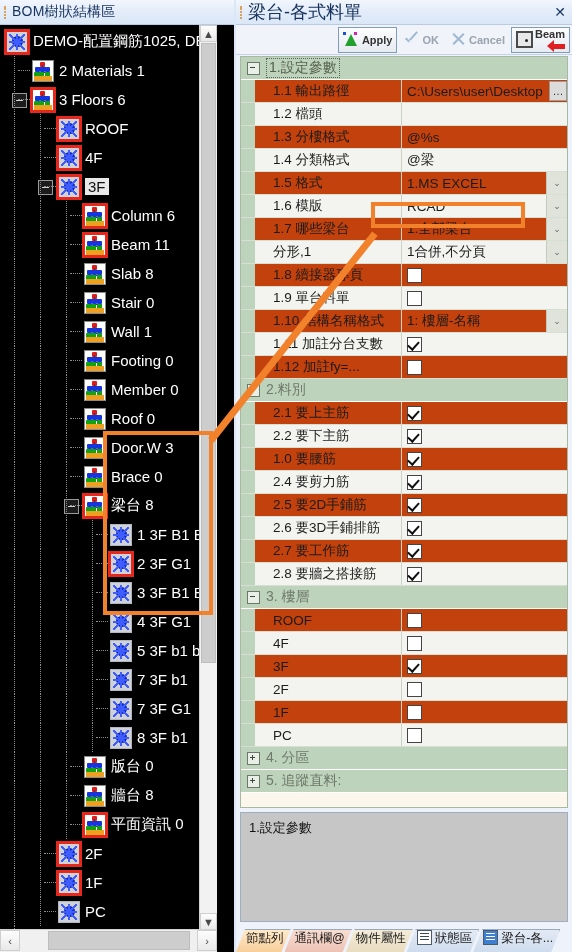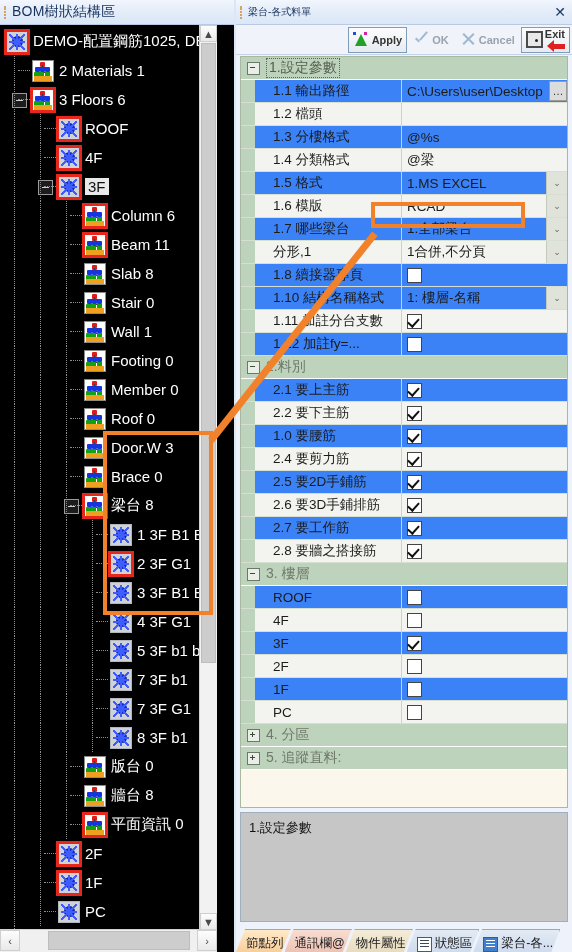--- a/index.html
+++ b/index.html
@@ -66,21 +66,21 @@
   .sb-thumb{position:absolute;background:#cdcdcd;border:1px solid #bdbdbd;box-sizing:border-box;}
 
   .lp-right-edge{position:absolute;right:0;top:0;width:2px;height:952px;background:#dbe7f7;}
 
   
   .right-panel{width:336px;height:952px;position:relative;background:#eef3fb;box-sizing:border-box;}
   .rp-title{
     height:25px;background:linear-gradient(to bottom,#f2f6fd 0%,#e3ecf9 50%,#dbe7f7 100%);
     border-bottom:1px solid #b9cbe4;display:flex;align-items:center;padding:0 4px;gap:4px;box-sizing:border-box;
   }
-  .rp-title-text{font-size:10px;color:#16325c;flex:1;white-space:nowrap;}
+  .rp-title-text{font-size:18px;color:#16325c;flex:1;white-space:nowrap;}
   .rp-close{font-size:14px;color:#1d3a63;width:16px;text-align:center;cursor:default;}
 
   .toolbar{
     height:30px;background:#f0f3f9;border-bottom:1px solid #c4d3e8;
     display:flex;align-items:center;justify-content:flex-end;padding-right:2px;box-sizing:border-box;
   }
   .tb-btn{
     height:26px;display:flex;align-items:center;gap:2px;padding:0 4px;margin-left:1px;
     border:1px solid transparent;box-sizing:border-box;font-size:11px;color:#333;
   }
@@ -109,21 +109,21 @@
   .ic-arrow:before{content:"";position:absolute;left:6px;top:4px;width:12px;height:5px;background:#e02020;}
   .ic-arrow:after{content:"";position:absolute;left:0;top:0;width:0;height:0;
      border-top:6px solid transparent;border-bottom:6px solid transparent;border-right:7px solid #e02020;}
   .exit-stack{display:flex;flex-direction:column;align-items:flex-end;justify-content:center;}
 
   
   .grid{position:absolute;left:4px;top:56px;width:328px;height:752px;
         background:#fbf7ec;border:1px solid #a9b8a1;box-sizing:border-box;overflow:hidden;}
   .grow{height:23px;display:flex;align-items:stretch;border-bottom:1px solid #d7dfd2;box-sizing:border-box;}
   .grow.alt{background:#f3f4ef;}
-  .grow.even{background:#3b82f6;}
+  .grow.even{background:#c2410c;}
   .grp-row{height:23px;background:#bed3bb;display:flex;align-items:center;
            border-bottom:1px solid #ffffff;box-sizing:border-box;}
   .grp-expander{width:11px;height:11px;border:1px solid #6b7a68;background:#e9efe7;margin:0 6px 0 6px;
                 position:relative;flex:none;}
   .grp-expander:before{content:"";position:absolute;left:2px;top:4px;width:5px;height:1px;background:#3c4a39;}
   .grp-expander.plus:after{content:"";position:absolute;left:4px;top:2px;width:1px;height:5px;background:#3c4a39;}
   .grp-label{font-size:14px;color:#6f7a6c;}
   .grp-label.dotted{border:1px dotted #5a6657;padding:0 2px;color:#55604f;}
   .gcell-left{width:160px;box-sizing:border-box;padding:0 0 0 18px;display:flex;align-items:center;
               border-left:14px solid #bed3bb;font-size:13.5px;color:#1b1b1b;white-space:nowrap;overflow:hidden;}
@@ -141,21 +141,21 @@
             justify-content:center;font-size:13.5px;color:#111;box-sizing:border-box;}
 
   
   .status-box{position:absolute;left:4px;top:812px;width:328px;height:110px;
               background:#c6c6c6;border:1px solid #9fafbe;box-sizing:border-box;padding:6px 8px;}
   .status-text{font-size:13px;color:#111;}
 
   
   .tabs{position:absolute;left:0;bottom:0;width:336px;height:27px;background:#eef3fb;
         display:flex;align-items:flex-end;}
-  .tab{height:23px;display:flex;align-items:flex-end;gap:3px;padding:0 6px 0 10px;font-size:12.5px;color:#1a1a1a;
+  .tab{height:23px;display:flex;align-items:flex-start;gap:3px;padding:0 6px 0 10px;font-size:12.5px;color:#1a1a1a;
        position:relative;margin-right:-6px;box-sizing:border-box;
        border-top:1px solid #9aa8bb;border-right:1px solid #9aa8bb;
        clip-path:polygon(9px 0,100% 0,calc(100% - 9px) 100%,0 100%);white-space:nowrap;}
   .tab.t1{background:linear-gradient(to bottom,#ffe9c8,#f8cf9b);}
   .tab.t2{background:linear-gradient(to bottom,#f7ddd2,#eec2b4);}
   .tab.t3{background:linear-gradient(to bottom,#f4ecd8,#e8dcc0);}
   .tab.t4{background:linear-gradient(to bottom,#e2eaf4,#cfdcee);}
   .tab.t5{background:linear-gradient(to bottom,#e2eaf4,#cfdcee);}
   .tab-ico{width:13px;height:13px;border:1px solid #4b5a6b;background:#fff;position:relative;flex:none;}
   .tab-ico.lines:before{content:"";position:absolute;left:2px;top:2px;right:2px;height:1px;background:#3a4a5a;
@@ -670,21 +670,21 @@
           <span class="tb-ico ic-ok"></span>
           <span class="tb-label">OK</span>
         </div>
         <div class="tb-btn disabled">
           <span class="tb-ico ic-x"></span>
           <span class="tb-label">Cancel</span>
         </div>
         <div class="tb-btn framed">
           <span class="tb-ico ic-door"></span>
           <span class="exit-stack">
-            <span class="tb-label">Exit</span>
+            <span class="tb-label">Beam</span>
             <span class="ic-arrow"></span>
           </span>
         </div>
       </div>
 
     <div class="grid" id="prop-grid">
         <div class="grp-row">
           <span class="grp-expander"></span>
           <span class="grp-label dotted">1.設定參數</span>
         </div>
@@ -736,20 +736,26 @@
         </div>
         <div class="grow alt">
           <div class="gcell-left">分形,1</div>
           <div class="gcell-right">
             <span>1合併,不分頁</span>
             <span class="ddbtn">⌄</span>
           </div>
         </div>
         <div class="grow even">
           <div class="gcell-left">1.8 續接器專頁</div>
+          <div class="gcell-right">
+            <span class="chk"></span>
+          </div>
+        </div>
+        <div class="grow alt">
+          <div class="gcell-left">1.9 單台料單</div>
           <div class="gcell-right">
             <span class="chk"></span>
           </div>
         </div>
         <div class="grow even">
           <div class="gcell-left">1.10 結構名稱格式</div>
           <div class="gcell-right">
             <span>1: 樓層-名稱</span>
             <span class="ddbtn">⌄</span>
           </div>

